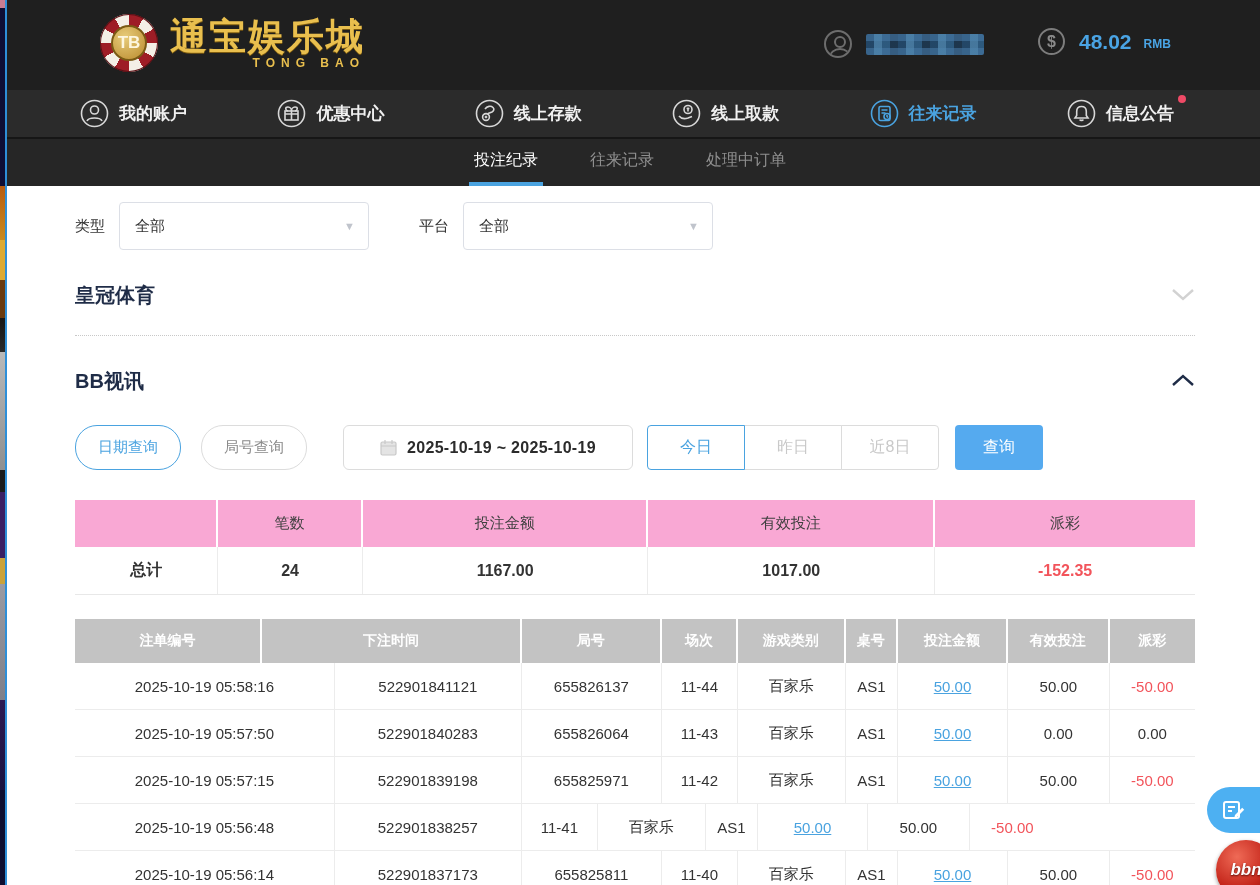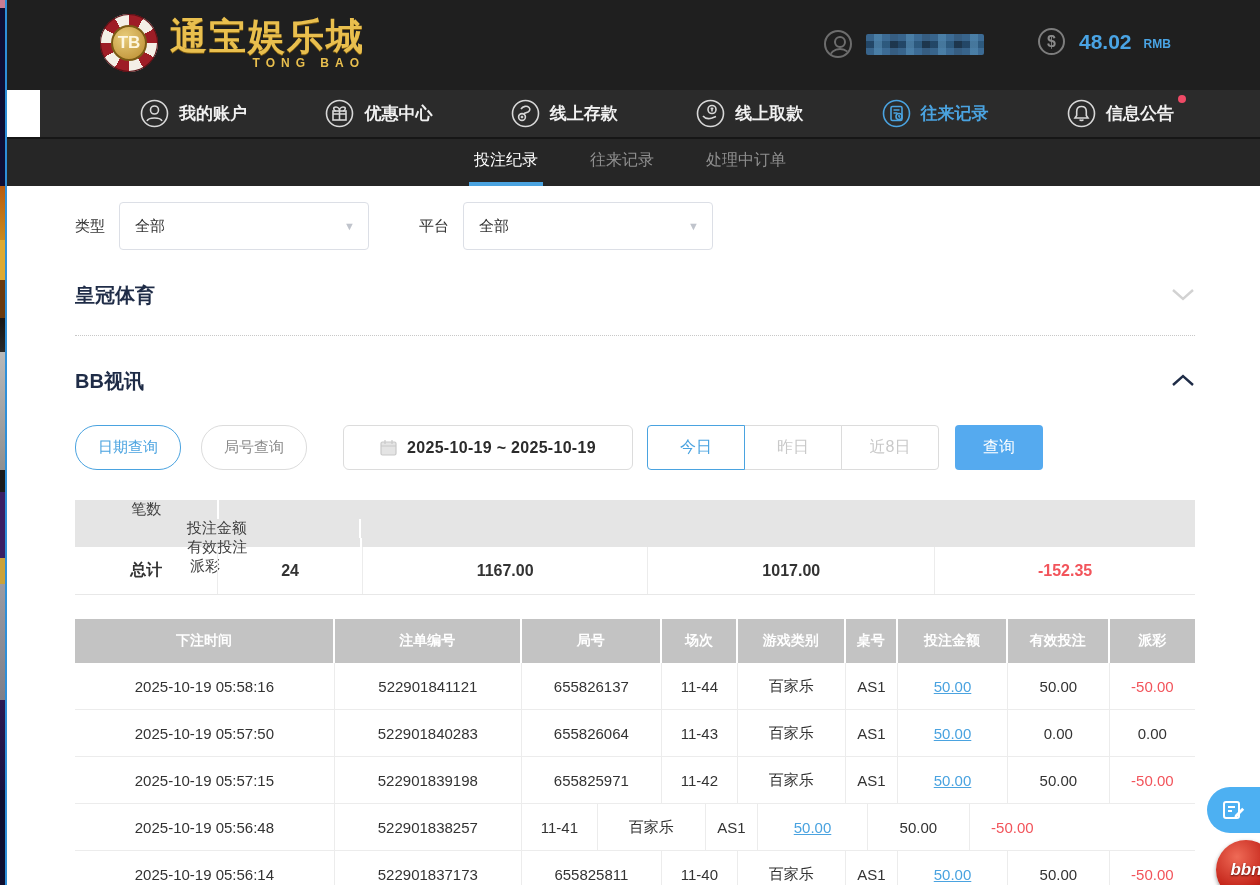--- a/index.html
+++ b/index.html
@@ -45,21 +45,21 @@
       repeating-linear-gradient(0deg, rgba(70,120,165,.6) 0 7px, rgba(25,45,66,.6) 7px 14px);
     background-blend-mode:lighten; }
   .balance { position:absolute; left:1038px; top:28px; display:flex; align-items:center; }
   .coin-icon { width:27px; height:27px; border-radius:50%; border:2px solid #7d7d7d;
     color:#8a8a8a; font-size:16px; font-weight:bold; display:flex; align-items:center; justify-content:center; }
   .amount { color:#4aa4e4; font-size:21px; font-weight:bold; margin-left:14px; }
   .currency { color:#4aa4e4; font-size:12px; font-weight:bold; margin-left:12px; margin-top:5px; }
 
   
   .main-nav { height:47px; background:#2b2b2b; display:flex; align-items:center;
-    justify-content:space-between; padding:0 86px 0 100px;margin-left:40px; }
+    justify-content:space-between; padding:0 86px 0 80px; }
   .nav-item { display:flex; align-items:center; cursor:pointer; position:relative; color:#f1f1f1; }
   .nav-item .nav-ico { width:29px; height:29px; margin-right:10px; }
   .nav-item .nav-ico svg { width:29px; height:29px; stroke:#d8d8d8; fill:none; stroke-width:1.6; }
   .nav-item span.lbl { font-size:17px; font-weight:bold; }
   .nav-item.active { color:#4aa3e0; }
   .nav-item.active .nav-ico svg { stroke:#4aa3e0; }
   .nav-dot { position:absolute; right:-12px; top:-4px; width:8px; height:8px; border-radius:50%;
     background:#ef4a66; }
 
   
@@ -102,21 +102,21 @@
     color:#c9c9c9; display:flex; align-items:center; justify-content:center; cursor:pointer; }
   .quick-btn + .quick-btn { margin-left:-1px; }
   .quick-btn.first { border-radius:4px 0 0 4px; }
   .quick-btn.last { border-radius:0 4px 4px 0; }
   .quick-btn.active { border:1px solid #4aa3e0; color:#4aa3e0; position:relative; z-index:2; }
   .search-btn { margin-left:16px; width:88px; height:45px; background:#55aaef; border-radius:4px;
     color:#fff; font-size:16px; display:flex; align-items:center; justify-content:center; cursor:pointer; }
 
   
   .sum-table { margin-top:30px; }
-  .sum-head { display:flex; background:#e5e5e5; height:47px;flex-direction:column; }
+  .sum-head { display:flex; background:#f9a8d4; height:47px; }
   .sum-head .cell { border-right:2px solid #fff; display:flex; align-items:center; justify-content:center;
     font-size:15px; color:#404040; }
   .sum-head .cell:last-child { border-right:none; }
   .sum-body { display:flex; height:48px; border-bottom:1px solid #e8e8e8; }
   .sum-body .cell { border-right:1px solid #ececec; display:flex; align-items:center; justify-content:center;
     font-size:16px; color:#333; font-weight:600; }
   .sum-body .cell:last-child { border-right:none; }
   .sc0{width:12.8%;} .sc1{width:12.9%;} .sc2{width:25.5%;} .sc3{width:25.6%;} .sc4{width:23.2%;}
 
   
@@ -311,22 +311,22 @@
       <div class="cell sc0">总计</div>
       <div class="cell sc1">24</div>
       <div class="cell sc2">1167.00</div>
       <div class="cell sc3">1017.00</div>
       <div class="cell sc4 neg">-152.35</div>
     </div>
   </div>
 
   <div class="rec-table">
     <div class="rec-head">
+        <div class="cell c1">注单编号</div>
         <div class="cell c0">下注时间</div>
-        <div class="cell c1">注单编号</div>
         <div class="cell c2">局号</div>
         <div class="cell c3">场次</div>
         <div class="cell c4">游戏类别</div>
         <div class="cell c5">桌号</div>
         <div class="cell c6">投注金额</div>
         <div class="cell c7">有效投注</div>
         <div class="cell c8">派彩</div>
       </div>
     <div>
         <div class="trow">

